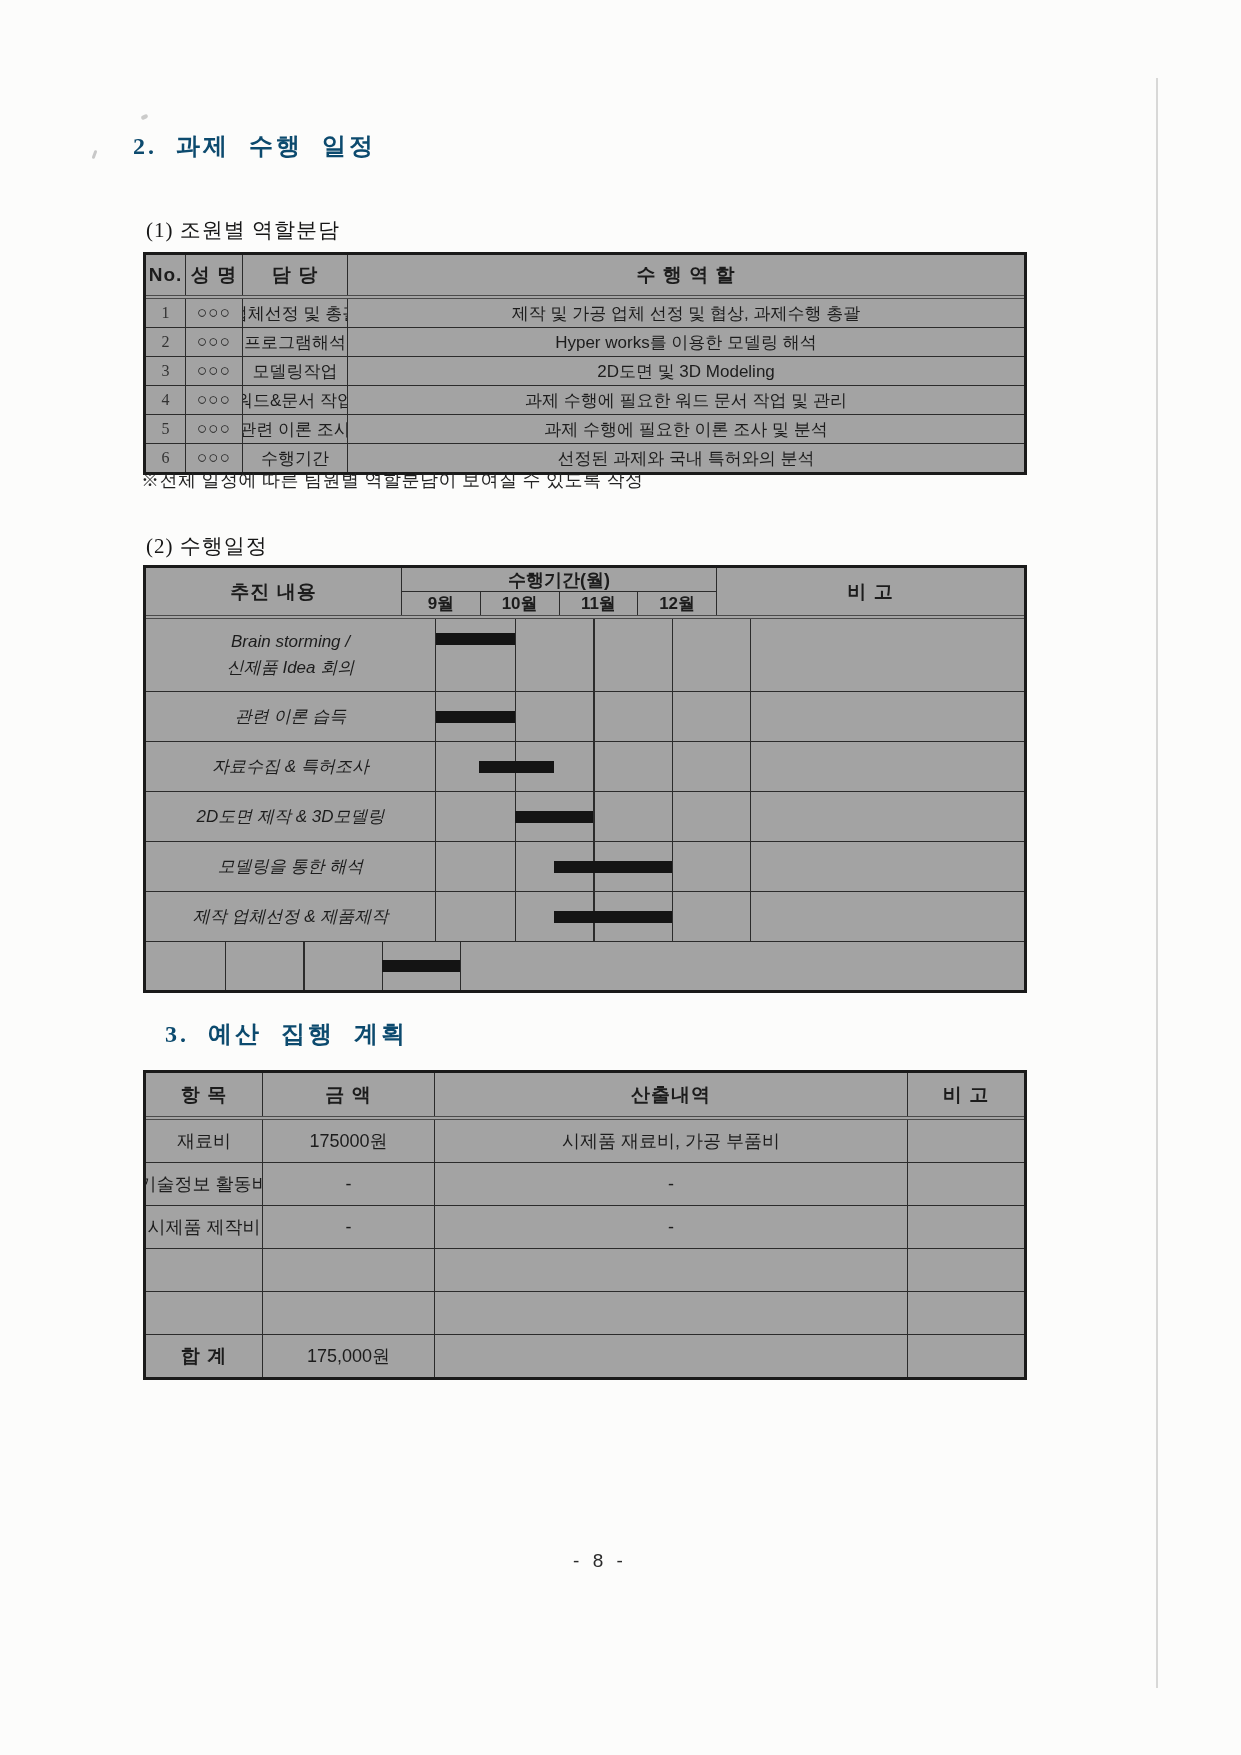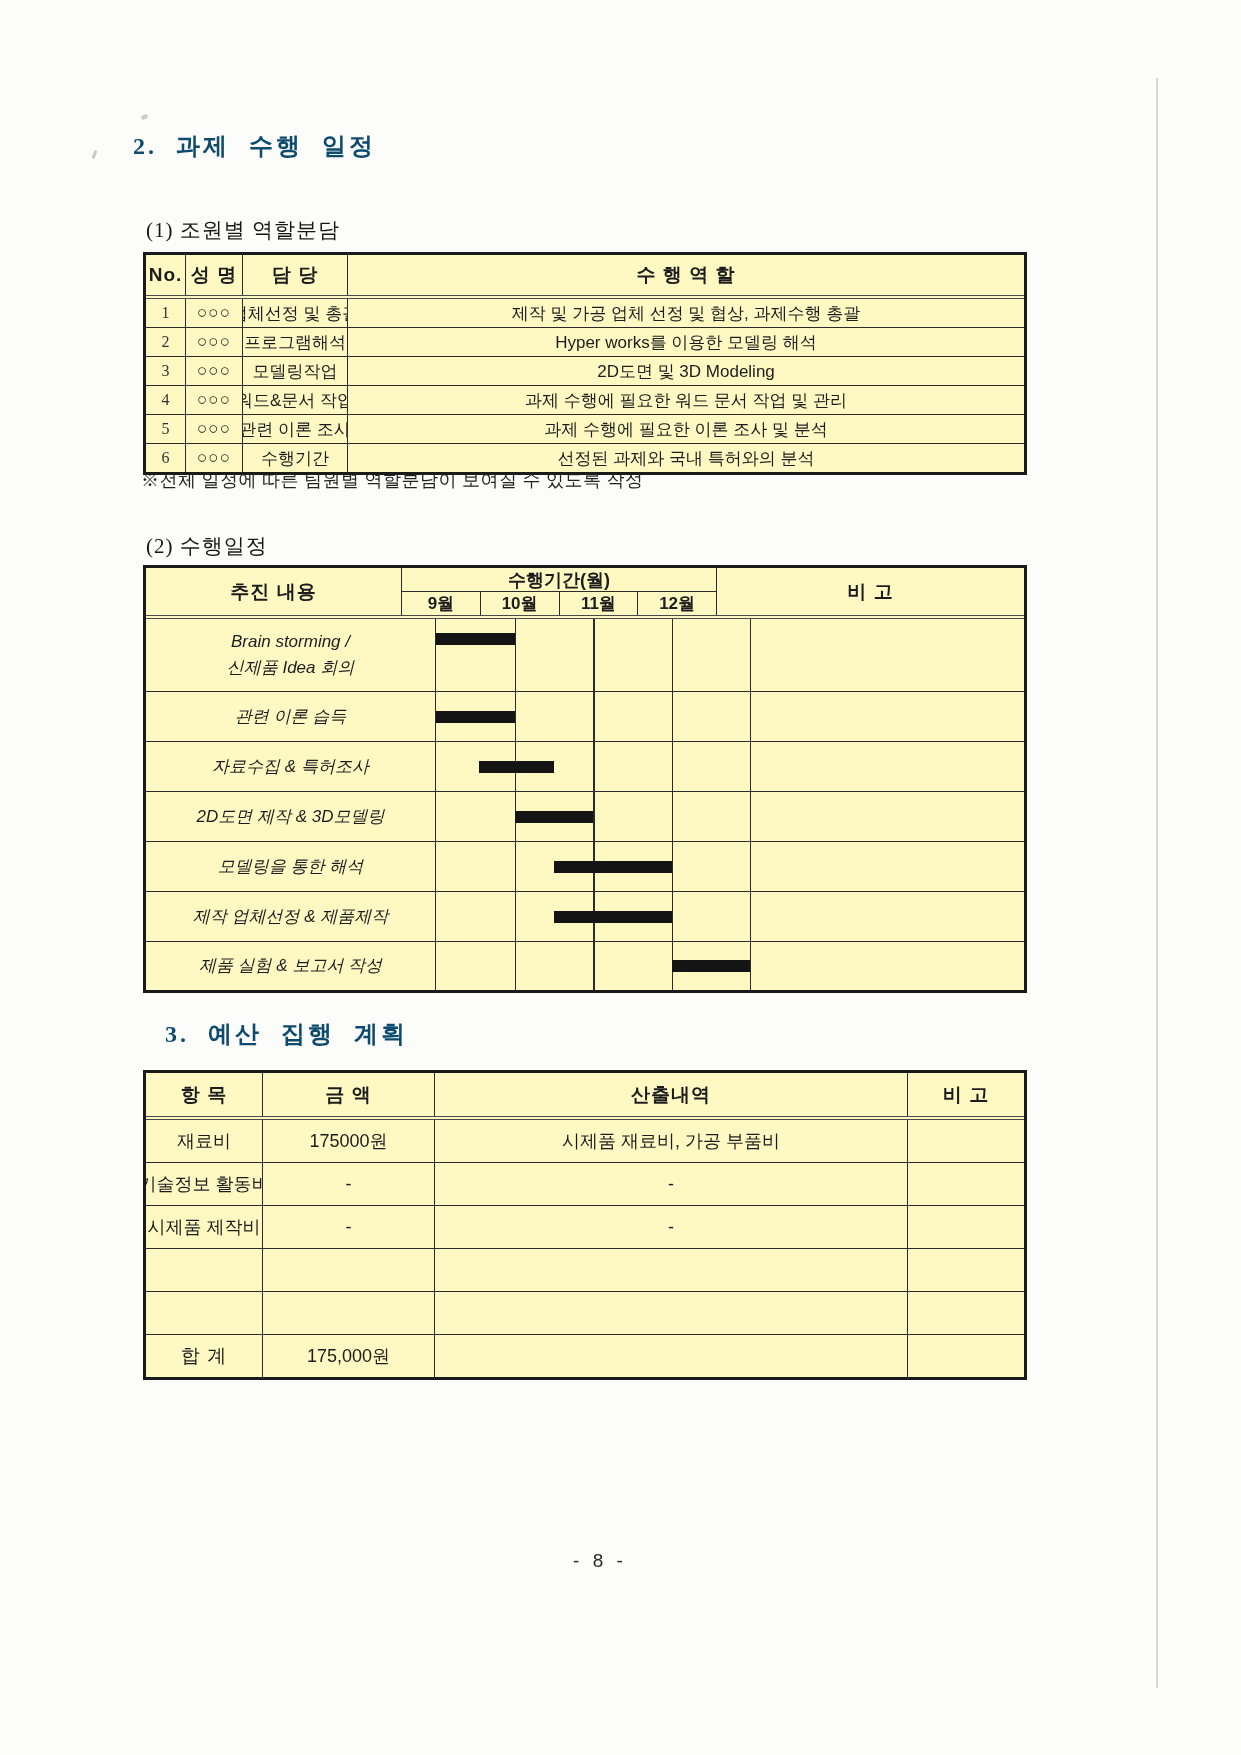--- a/index.html
+++ b/index.html
@@ -19,21 +19,21 @@
     position:absolute; font-family:"Liberation Serif","DejaVu Serif",serif;
     font-size:21px; color:#161616; letter-spacing:1px;
   }
   .s1 { left:146px; top:216px; }
   .s2 { left:146px; top:532px; }
   .note {
     position:absolute; left:141px; top:468px;
     font-family:"Liberation Serif","DejaVu Serif",serif; font-size:18px; color:#222; letter-spacing:.5px;
   }
   
-  .tbl { position:absolute; background:#fef9c3; border:3px solid #1a1a1a; box-sizing:border-box; }
+  .tbl { position:absolute; background:#a3a3a3; border:3px solid #1a1a1a; box-sizing:border-box; }
   .cell { display:flex; align-items:center; justify-content:center; box-sizing:border-box;
           overflow:hidden; white-space:nowrap; }
   .br { border-right:1.5px solid #2b2b2b; }
   .bb { border-bottom:1.5px solid #2b2b2b; }
   .hdr { font-weight:bold; font-size:19px; letter-spacing:1px; }
   .dbl { border-bottom:4px double #4a4a4a; }
   
   .roles { left:143px; top:252px; width:884px; }
   .roles .row { display:flex; height:28px; font-size:17px; }
   .roles .rh { height:40px; }
@@ -61,21 +61,21 @@
   .g-bar { position:absolute; height:12px; background:#141414; top:50%; transform:translateY(-50%); }
   .g-row-0 .g-bar { top:14px; transform:none; }
   
   .budget { left:143px; top:1070px; width:884px; }
   .budget .row { display:flex; height:42px; font-size:18px; }
   .budget .rh { height:43px; }
   .b-item   { width:117px; }
   .b-amount { width:172px; }
   .b-detail { width:473px; }
   .b-remark { flex:1; }
-  .b-total { font-weight:normal; font-size:19px; letter-spacing:1px; }
+  .b-total { font-weight:bold; font-size:19px; letter-spacing:1px; }
   
   .page-number { position:absolute; left:480px; top:1550px; width:240px; text-align:center;
                  font-size:19px; letter-spacing:4px; color:#2a2a2a; }
   .scan-vline { position:absolute; left:1156px; top:78px; width:1.5px; height:1610px;
                 background:#bfbfbf; opacity:.6; }
   .scan-mark1 { position:absolute; left:141px; top:115px; width:7px; height:4px;
                 background:#9a9a9a; opacity:.5; transform:rotate(-25deg); border-radius:2px; }
   .scan-mark2 { position:absolute; left:93px; top:150px; width:3px; height:9px;
                 background:#8a8a8a; opacity:.45; transform:rotate(20deg); border-radius:2px; }
 </style>
@@ -228,23 +228,20 @@
       <div class="g-months br">
         <div class="vline v25"></div>
         <div class="vline v50"></div>
         <div class="vline v75"></div>
         <div class="g-bar" style="left: 37.5%; width: 37.5%; background: rgb(20, 20, 20);"></div>
       </div>
       <div class="cell g-remark"></div>
     </div>
 
     <div class="g-row" style="height:48px">
-      <div class="cell g-task br">
-        <span>제품 실험 &amp; 보고서 작성</span>
-      </div>
       <div class="g-months br">
         <div class="vline v25"></div>
         <div class="vline v50"></div>
         <div class="vline v75"></div>
         <div class="g-bar" style="left: 75%; width: 25%; background: rgb(20, 20, 20);"></div>
       </div>
       <div class="cell g-remark"></div>
     </div>
   </div>
 

